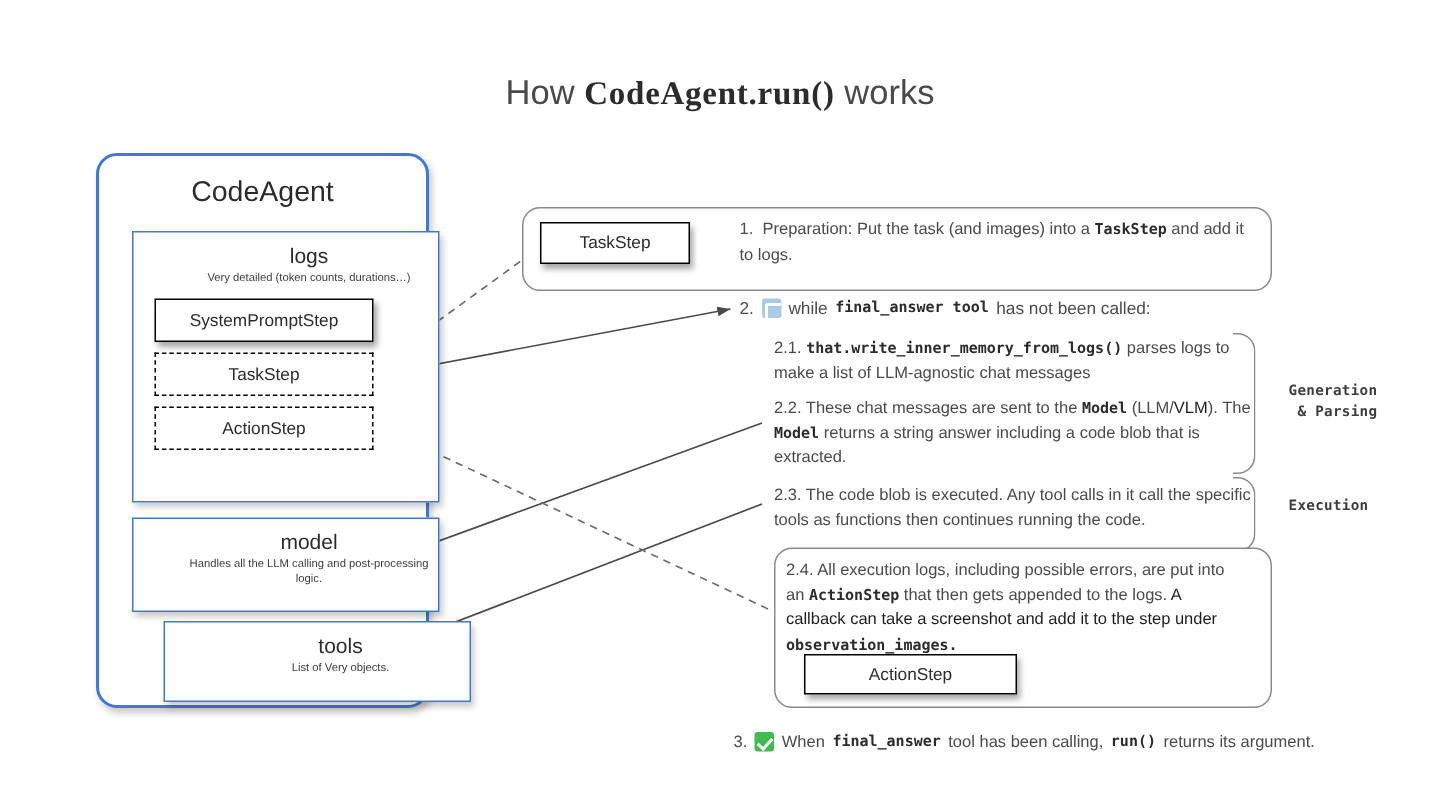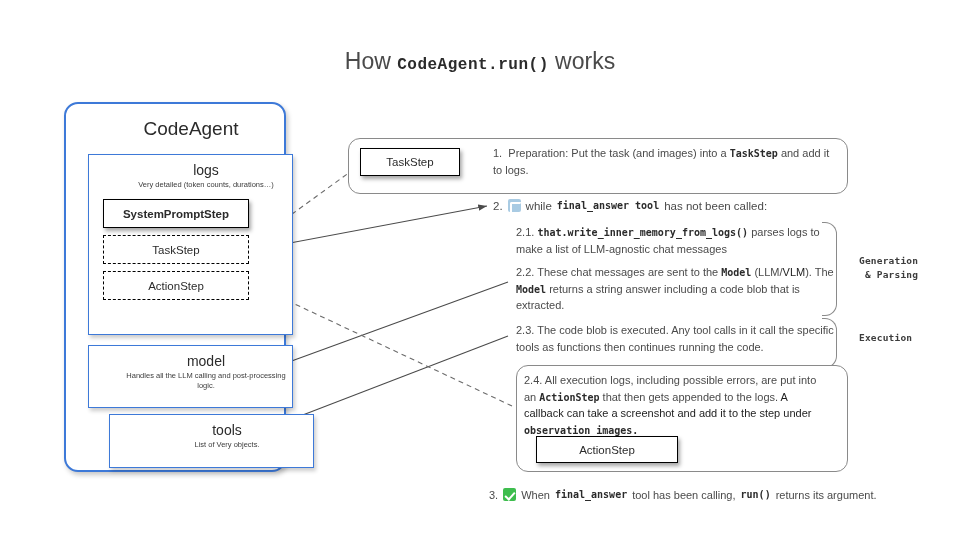--- a/index.html
+++ b/index.html
@@ -7,51 +7,51 @@
     width:960px;height:540px;overflow:hidden;background:#ffffff;
     font-family:"Liberation Sans",sans-serif;color:#3c3c3c;position:relative;
   }
   .stage{position:absolute;left:0;top:0;width:960px;height:540px;}
 
   
   #page-title{
     position:absolute;left:0;top:48px;width:960px;text-align:center;
     font-size:23px;color:#4a4a4a;white-space:pre;
   }
-  #page-title .mono{font-family:Liberation Mono, monospace;font-weight:bold;font-size:16px;letter-spacing:.5px;}
+  #page-title .mono{font-family:Liberation Serif, serif;font-weight:bold;font-size:22px;letter-spacing:.5px;}
 
   
   #arrow-layer{position:absolute;left:0;top:0;width:960px;height:540px;pointer-events:none;}
 
   
   #agent-panel{
     position:absolute;left:64px;top:102px;width:218px;height:366px;
     border:2px solid #3d79d8;border-radius:14px;background:#fff;
     box-shadow:2px 3px 5px rgba(0,0,0,.22);
   }
-  #agent-title{position:absolute;left:0;top:14px;width:100%;text-align:center;font-size:19px;color:#2b2b2b;margin-left:16px;}
+  #agent-title{position:absolute;left:0;top:14px;width:100%;text-align:center;font-size:19px;color:#2b2b2b;}
 
   .bluebox{
     position:absolute;border:1.6px solid #3d79d8;background:#fff;
     box-shadow:2px 3px 4px rgba(0,0,0,.20);
     padding-left:31px;
   }
   .bx-title{text-align:center;font-size:14px;color:#2b2b2b;margin-top:7px;}
   .bx-sub{text-align:center;font-size:7.5px;color:#3c3c3c;line-height:1.35;margin-top:2px;padding:0 6px;}
 
   #logs-box{left:22px;top:50px;width:172px;height:179px;}
   #model-box{left:22px;top:241px;width:172px;height:61px;}
   #tools-box{left:22px;top:310px;width:172px;height:52px;margin-left:21px;}
 
   .stepbox{
     position:absolute;left:14px;width:144px;height:27px;background:#fff;
     display:flex;align-items:center;justify-content:center;
     font-size:11.5px;color:#2b2b2b;
   }
-  .solidbox{border:1.7px solid #000;box-shadow:2px 3px 4px rgba(0,0,0,.35);font-weight:bold;}
+  .solidbox{border:1.7px solid #000;box-shadow:2px 3px 4px rgba(0,0,0,.35);}
   .dashbox{border:1.6px dashed #000;}
   #sys-step{top:44px;}
   #task-step-left{top:80px;}
   #action-step-left{top:116px;}
 
   
   .roundbox{
     position:absolute;border:1px solid #8a8a8a;border-radius:12px;background:#fff;
   }
   #step1-box{left:348px;top:138px;width:498px;height:54px;}

